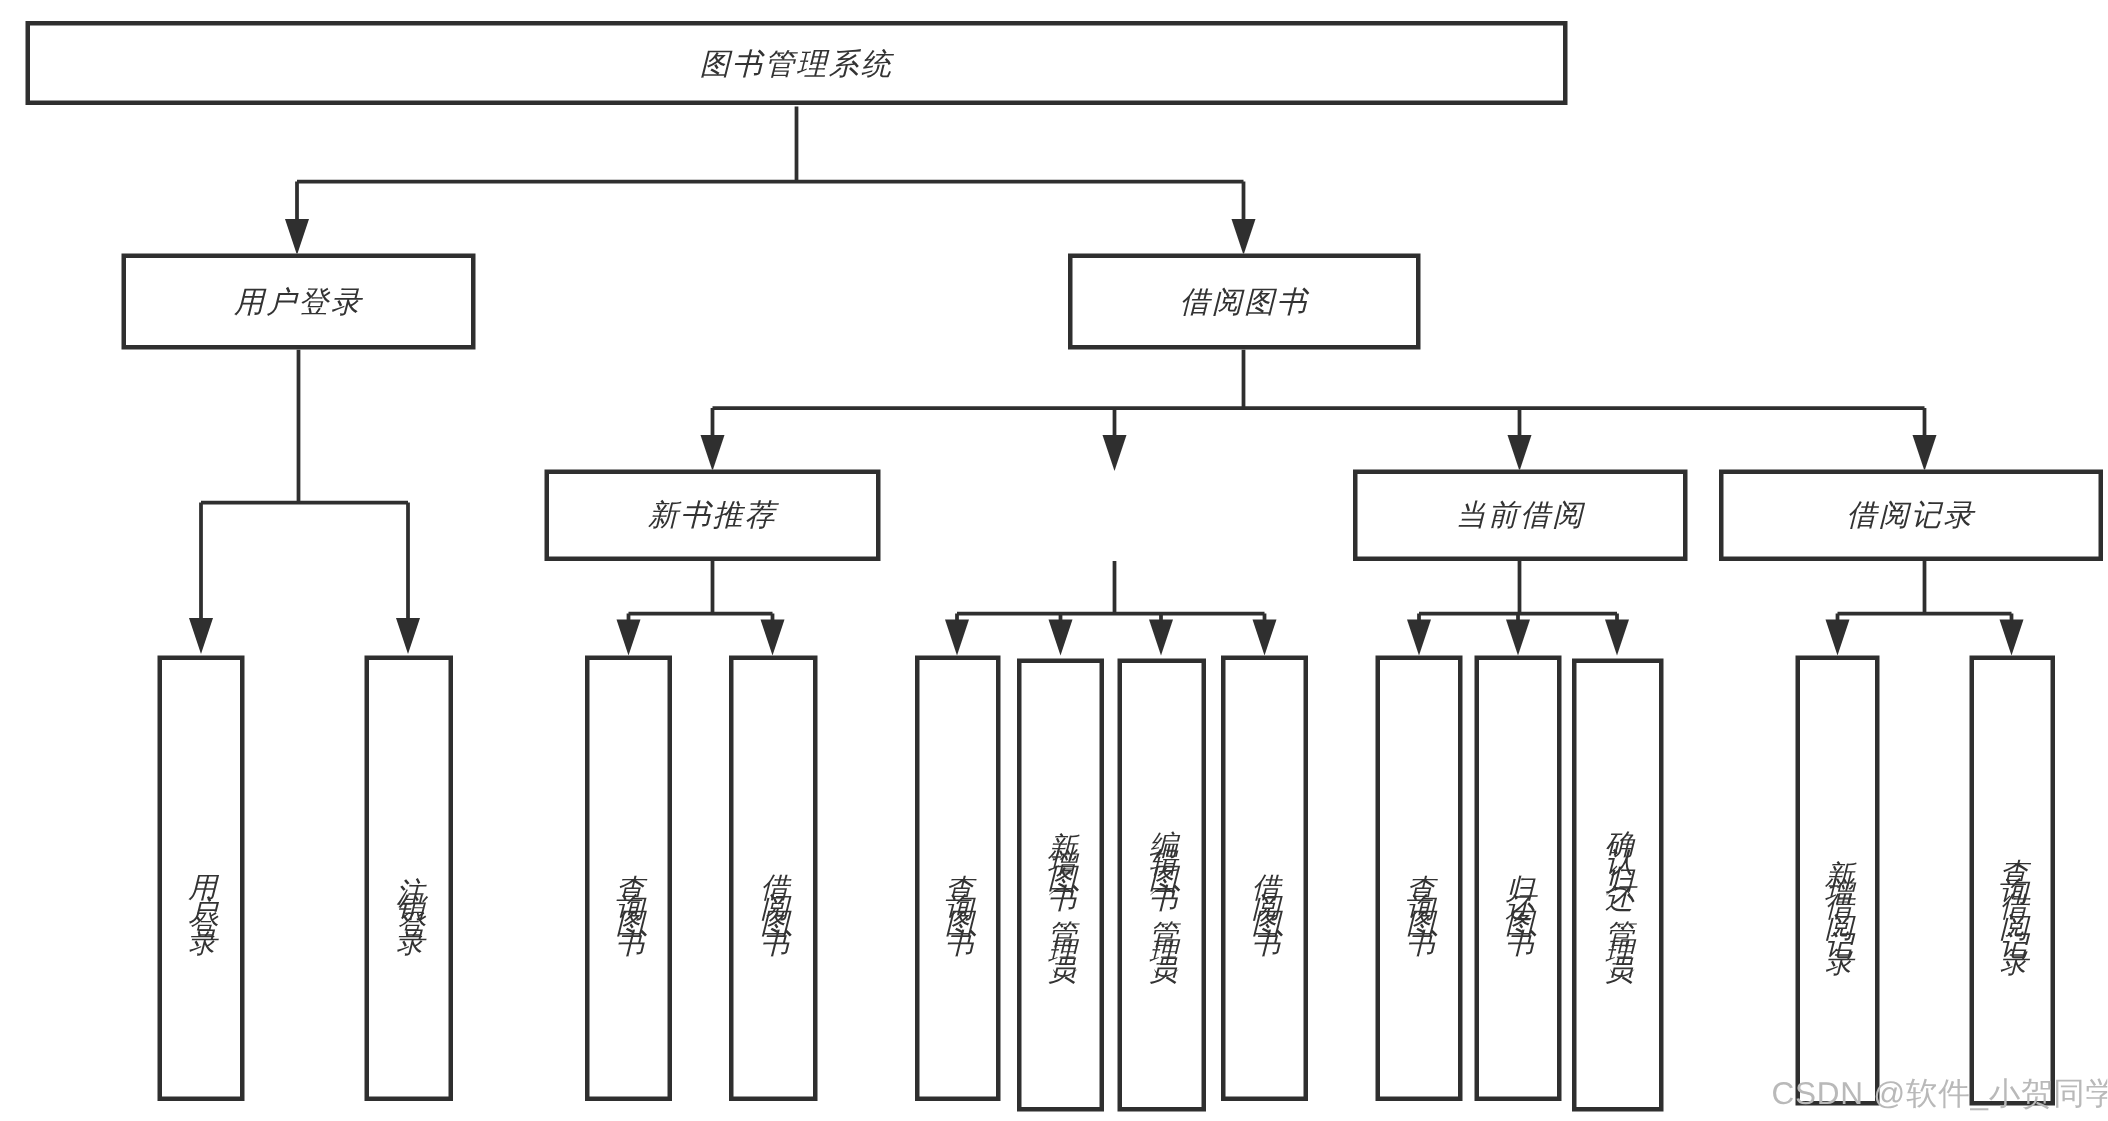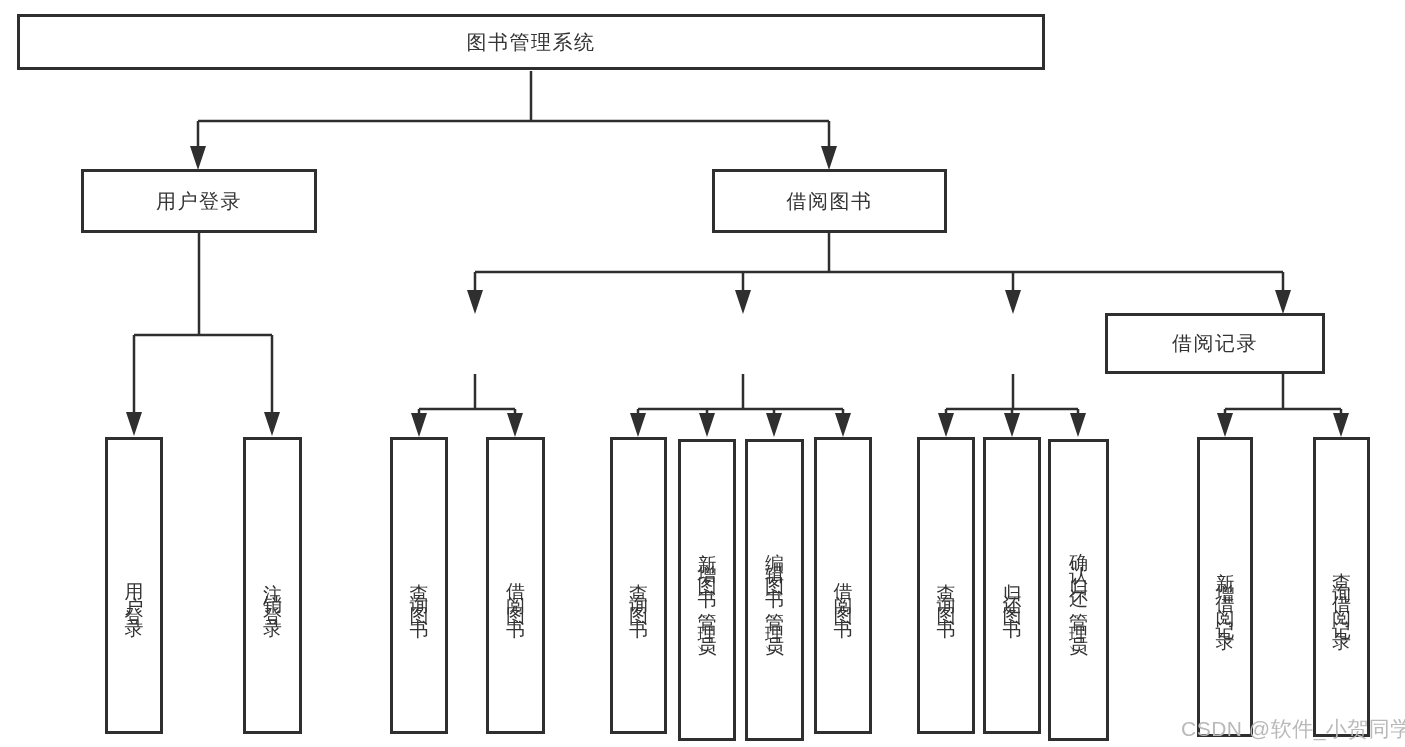--- a/index.html
+++ b/index.html
@@ -6,21 +6,21 @@
   .stage {
     position:relative; width:1405px; height:747px;
     background:#ffffff; overflow:hidden;
     font-family:"Liberation Sans", sans-serif;
   }
   .wires { position:absolute; left:0; top:0; z-index:1; }
   .node {
     position:absolute; box-sizing:border-box; z-index:2;
     background:#ffffff; border:3px solid #2f2f2f;
     display:flex; align-items:center; justify-content:center;
-    color:#333333; white-space:nowrap;
+    color:#333333; white-space:nowrap;font-style:italic;
   }
   .h { font-size:20px; letter-spacing:1.5px; }
   .v {
     writing-mode:vertical-rl; text-orientation:mixed;
     font-size:19px; letter-spacing:12px;
     padding-top:12px;
   }
   .watermark {
     position:absolute; left:1181px; top:715px; z-index:5;
     font-size:21px; color:#b9b9b9; letter-spacing:0.5px;
@@ -63,21 +63,23 @@
       <polygon points="1225,437 1217,413 1233,413"></polygon>
       <polygon points="1341,437 1333,413 1349,413"></polygon>
     </g>
   </svg>
 
   <div class="node h" style="left:17px;top:14px;width:1028px;height:56px">图书管理系统</div>
 
   <div class="node h" style="left:81px;top:169px;width:236px;height:64px">用户登录</div>
   <div class="node h" style="left:712px;top:169px;width:235px;height:64px">借阅图书</div>
 
-  <div class="node h" style="left:1105px;top:313px;width:220px;height:61px">借阅记录</div>
+  <div class="node h" style="left:363px;top:313px;width:224px;height:61px">新书推荐</div>
+  <div class="node h" style="left:902px;top:313px;width:223px;height:61px">当前借阅</div>
+  <div class="node h" style="left:1146px;top:313px;width:256px;height:61px">借阅记录</div>
 
   <div class="node v" style="left:105px;top:437px;width:58px;height:297px">用户登录</div>
   <div class="node v" style="left:243px;top:437px;width:59px;height:297px">注销登录</div>
 
   <div class="node v" style="left:390px;top:437px;width:58px;height:297px">查询图书</div>
   <div class="node v" style="left:486px;top:437px;width:59px;height:297px">借阅图书</div>
 
   <div class="node v" style="left:610px;top:437px;width:57px;height:297px">查询图书</div>
   <div class="node v" style="left:678px;top:439px;width:58px;height:302px;padding-top:4px">新增图书（管理员）</div>
   <div class="node v" style="left:745px;top:439px;width:59px;height:302px;padding-top:4px">编辑图书（管理员）</div>

